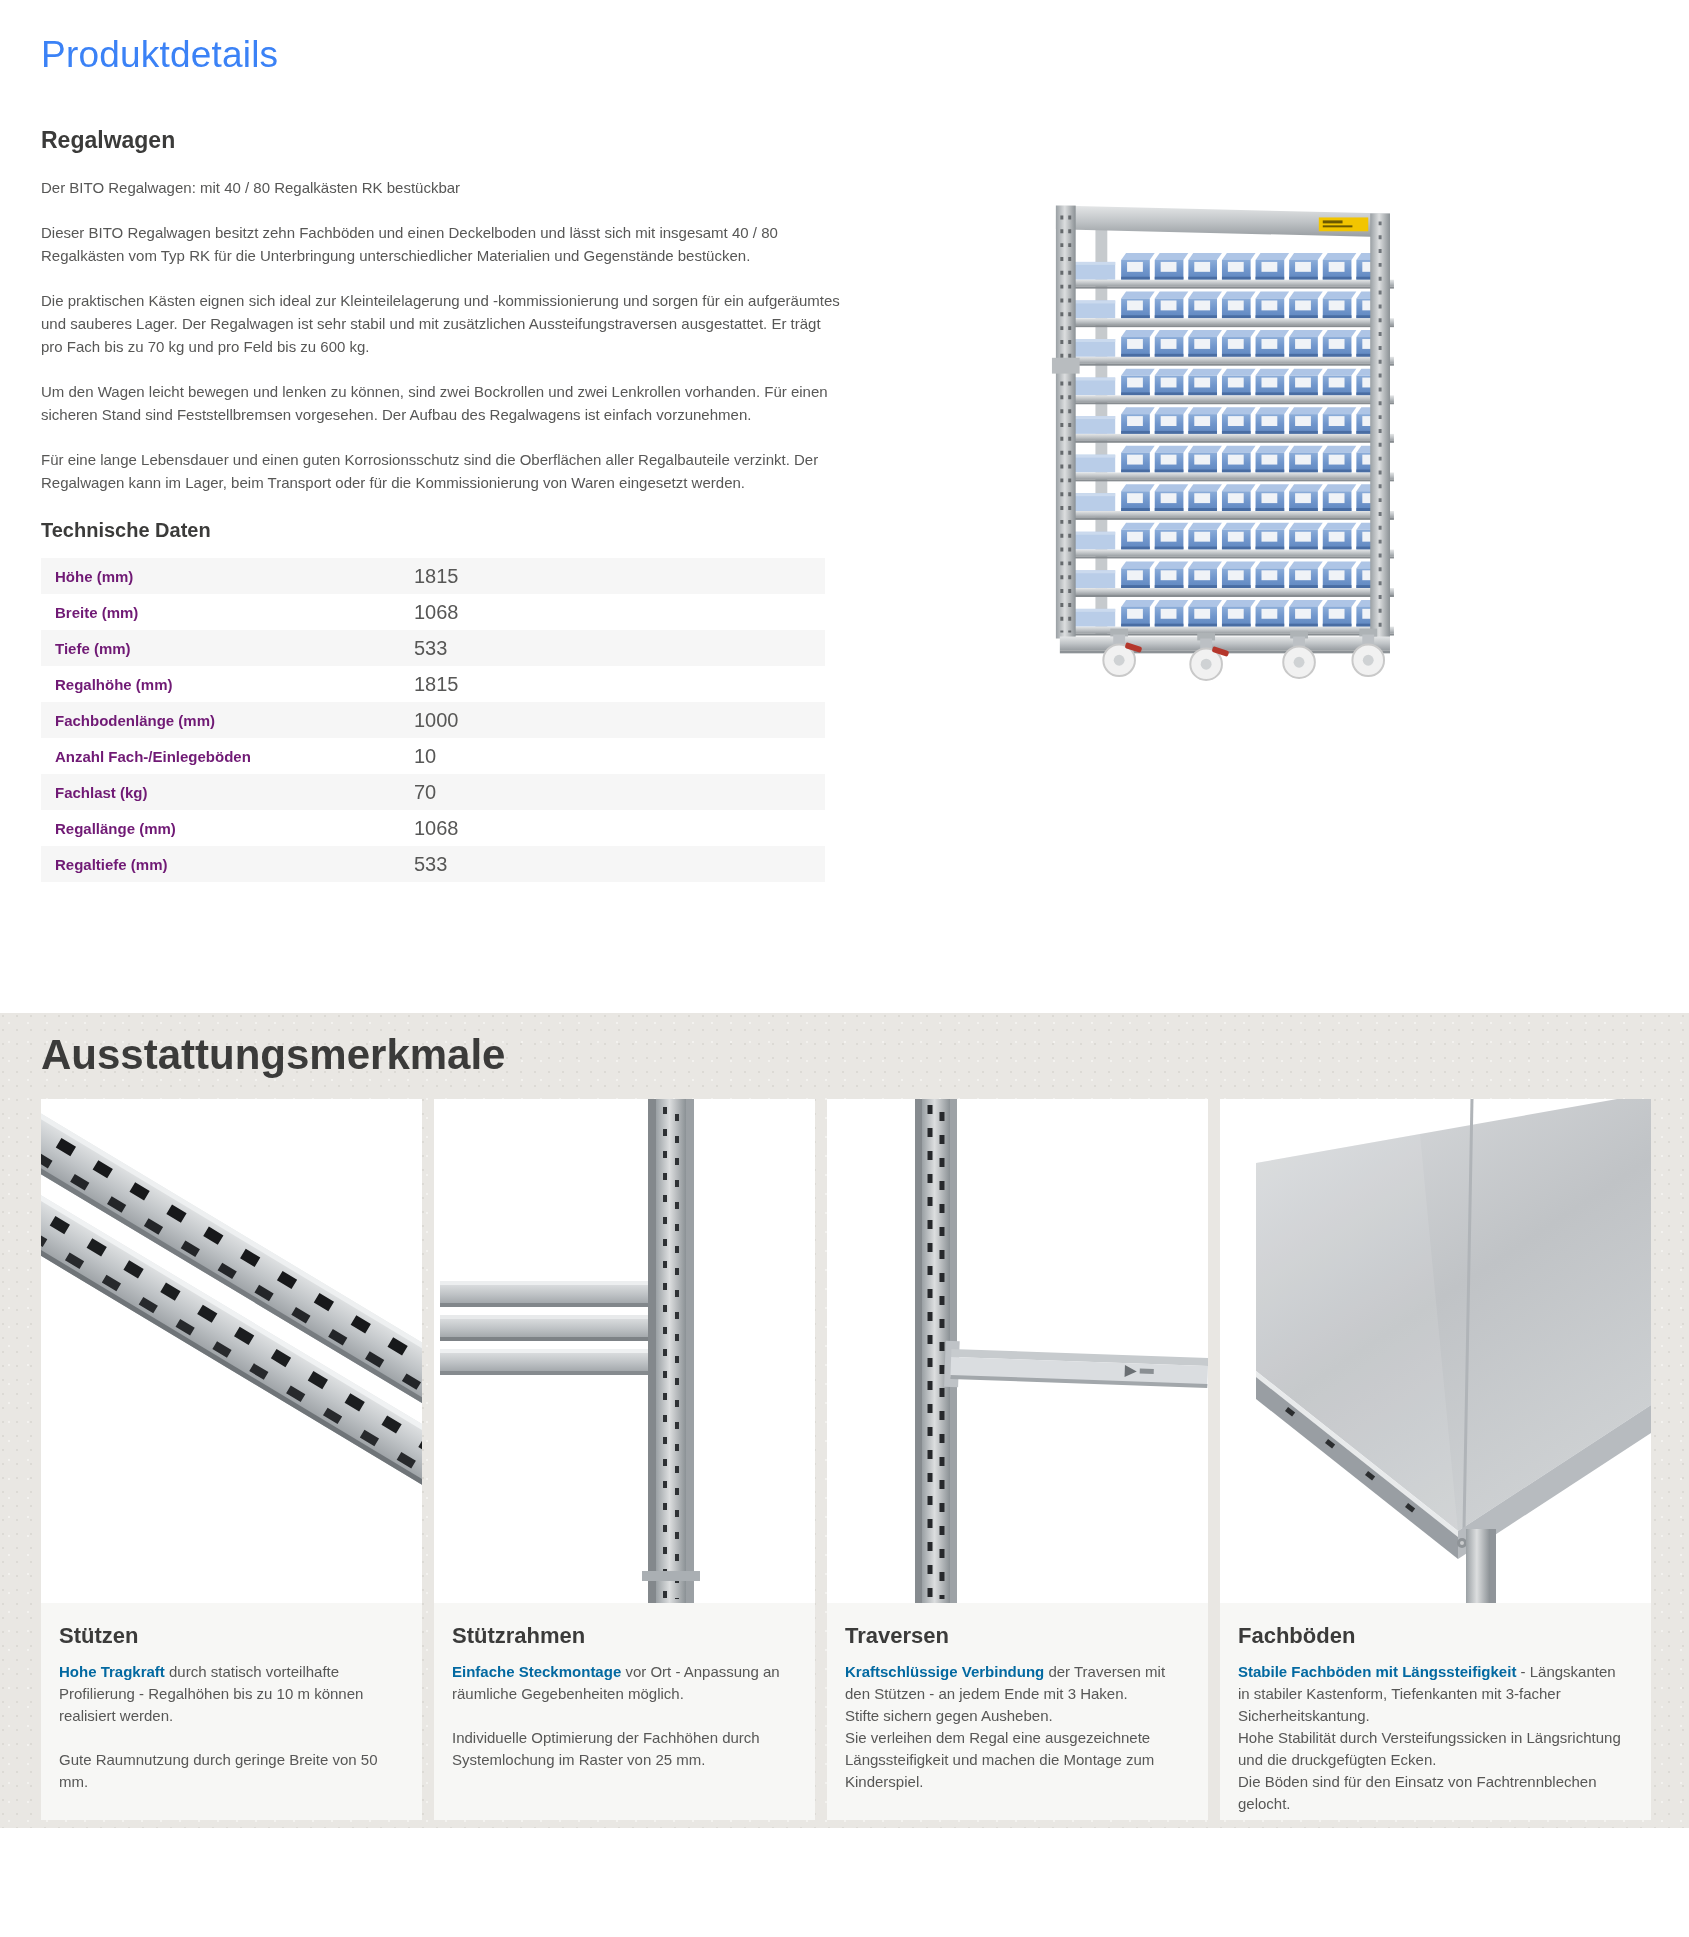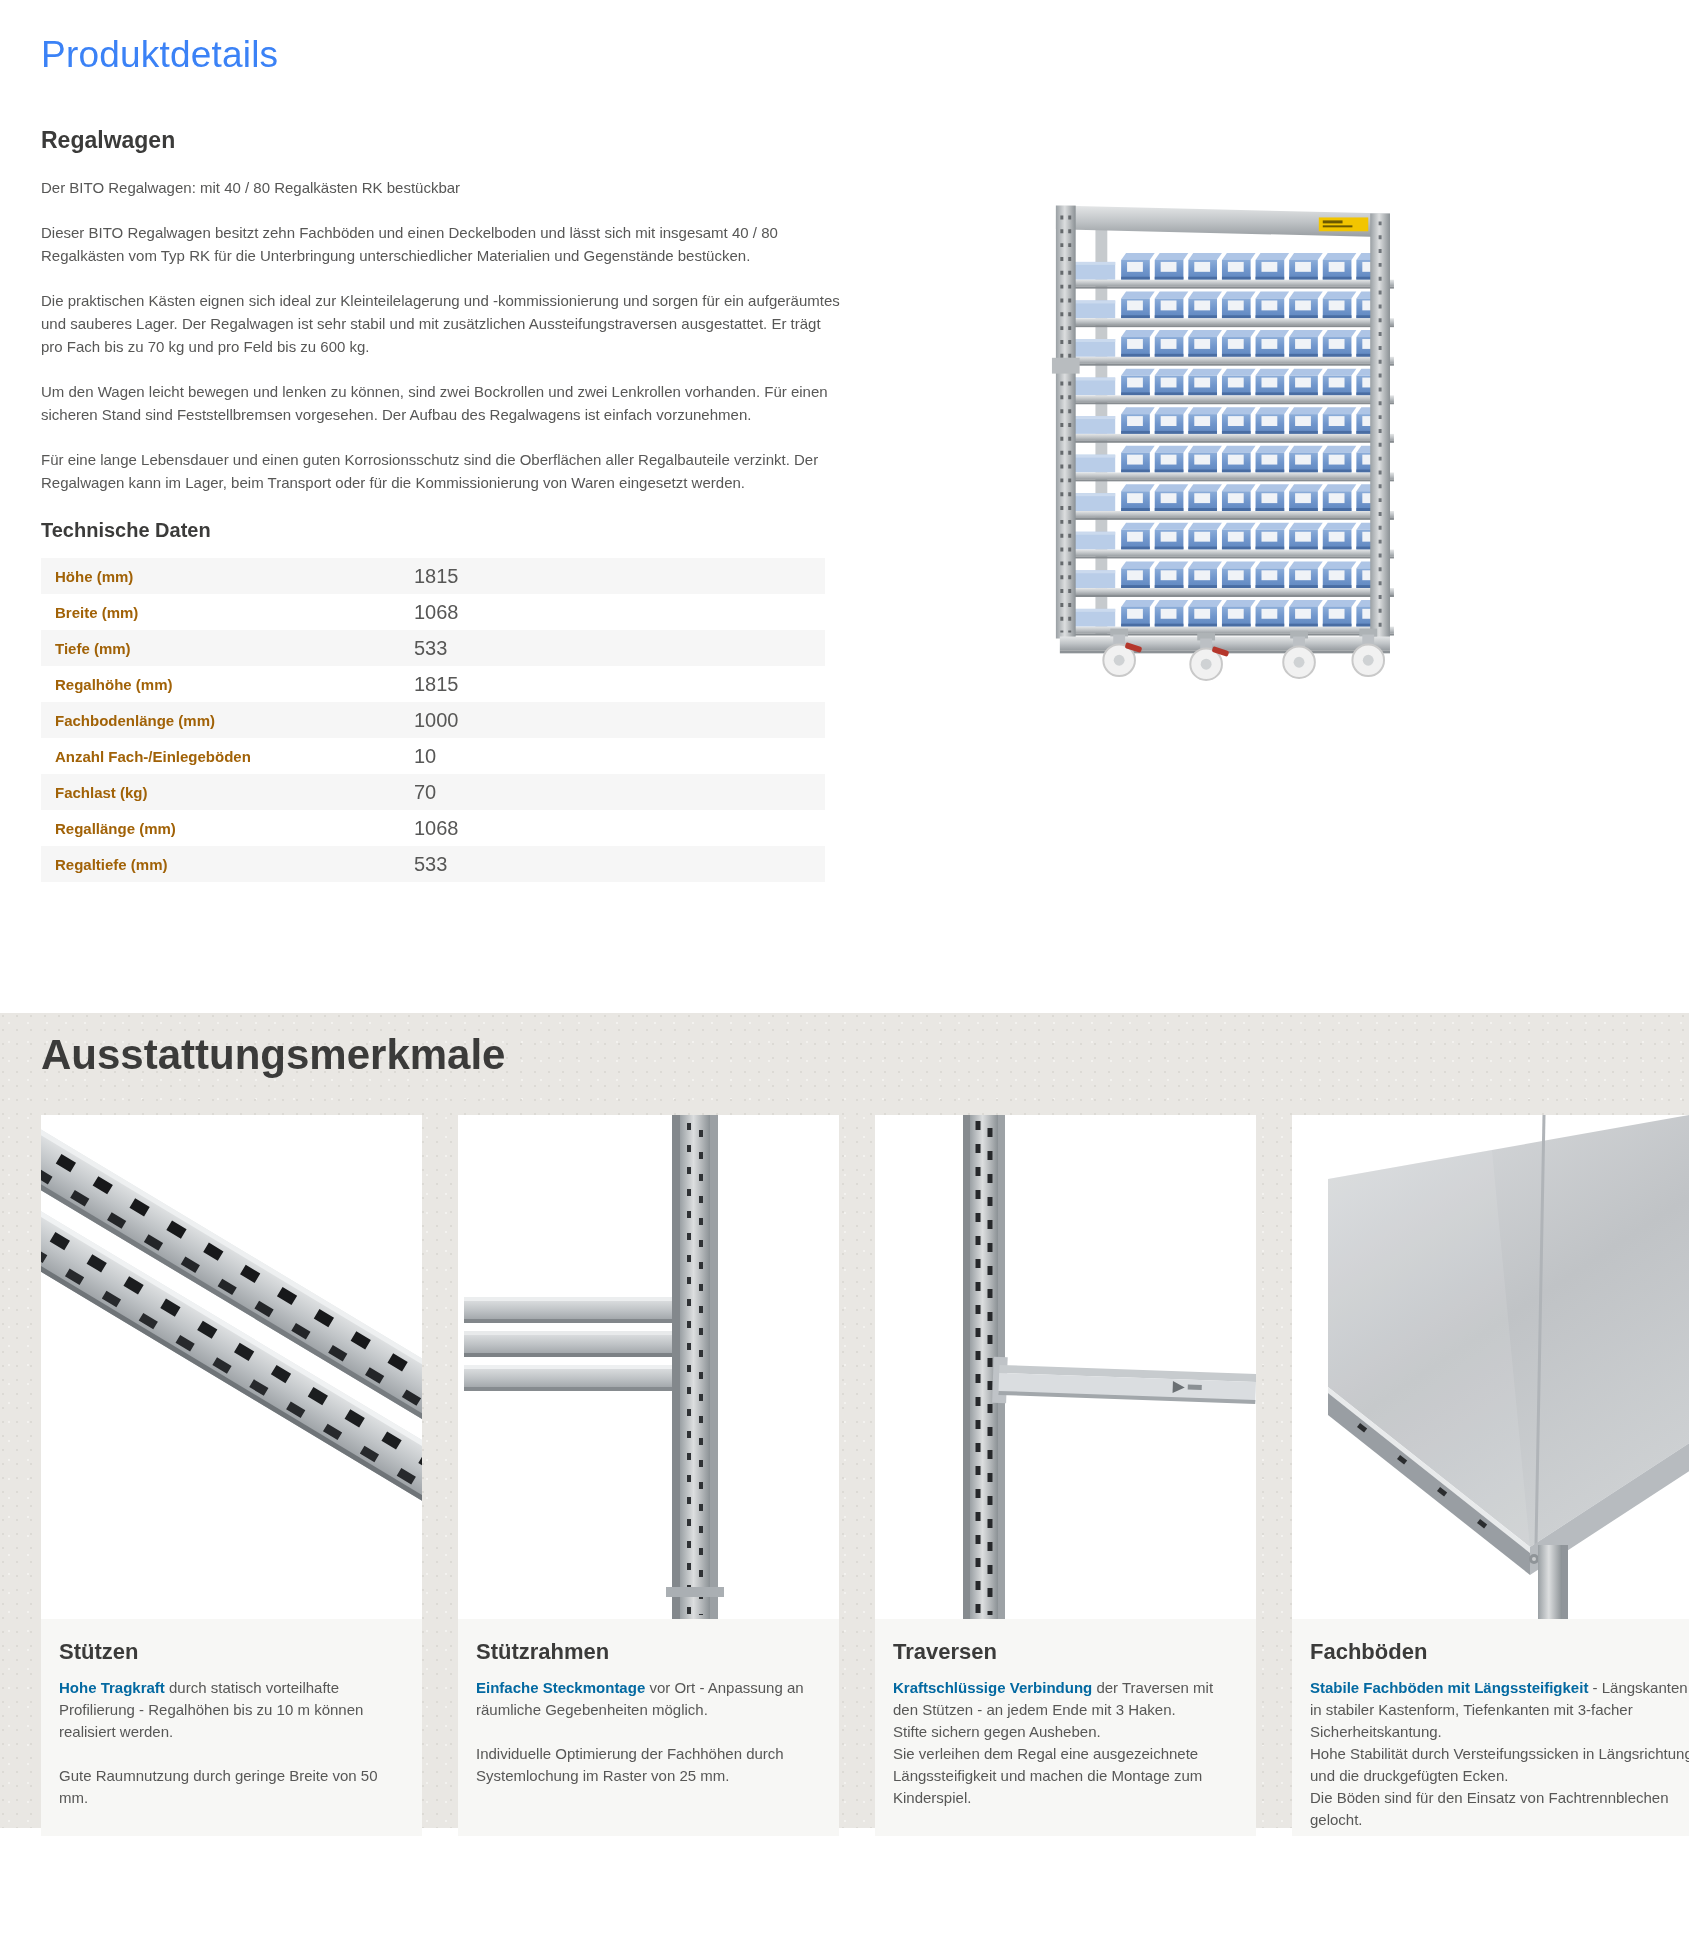--- a/index.html
+++ b/index.html
@@ -11,34 +11,34 @@
   .top-section{position:relative;height:923px;box-sizing:border-box;padding:34px 0 0 41px;}
   h1.page-title{margin:0;font-size:37px;line-height:1.15;font-weight:400;color:#3b82f6;letter-spacing:.2px;}
   h2.sub{margin:50px 0 0;font-size:23px;line-height:1.2;font-weight:700;color:#3b3b3a;}
   h2.tech-h{margin:24px 0 0;font-size:20px;line-height:1.2;font-weight:700;color:#3b3b3a;}
   .desc{width:800px;}
   .desc p{margin:22px 0 0;font-size:15px;line-height:23px;color:#575756;}
   
   .spec-table{width:784px;margin-top:16px;}
   .trow{display:flex;align-items:center;height:36px;}
   .trow:nth-child(odd){background:#f6f6f6;}
-  .tlabel{width:359px;padding-left:14px;font-weight:700;font-size:15px;color:#a16207;}
+  .tlabel{width:359px;padding-left:14px;font-weight:700;font-size:15px;color:#701a75;}
   .tvalue{font-size:20px;color:#575756;}
   .product-photo{position:absolute;left:1040px;top:170px;width:356px;height:512px;}
   
   .features{
     position:relative;height:815px;box-sizing:border-box;margin-top:90px;padding:18px 0 0 41px;
     background-color:#e9e7e3;
     background-image:
       radial-gradient(circle at 3px 3px, #dcdad5 1.2px, transparent 1.4px),
       radial-gradient(circle at 9px 10px, #f3f2ef 1px, transparent 1.2px);
     background-size:14px 14px,19px 19px;
   }
   h2.features-h{margin:0;font-size:42px;line-height:48px;font-weight:700;color:#3b3b3a;}
-  .tiles{display:grid;grid-template-columns:381px 381px 381px 431px;column-gap:36px;width:1649px;margin-top:36px;}
+  .tiles{display:grid;grid-template-columns:381px 381px 381px 431px;column-gap:12px;width:1649px;margin-top:20px;}
   .tile{display:flex;flex-direction:column;}
   .tile-img{height:504px;background:#ffffff;overflow:hidden;}
   .tile-img svg{display:block;}
   .tile-text{height:217px;box-sizing:border-box;background:#f7f7f5;padding:20px 20px 0 18px;}
   .tile-text h3{margin:0 0 12px;font-size:22px;line-height:1.2;font-weight:700;color:#3b3b3a;}
   .tile-text p{margin:0 0 22px;font-size:15px;line-height:22px;color:#575756;white-space:pre-line;}
   .tile-text p strong{color:#0369a1;font-weight:700;}
 </style>
 </head>
 <body>

